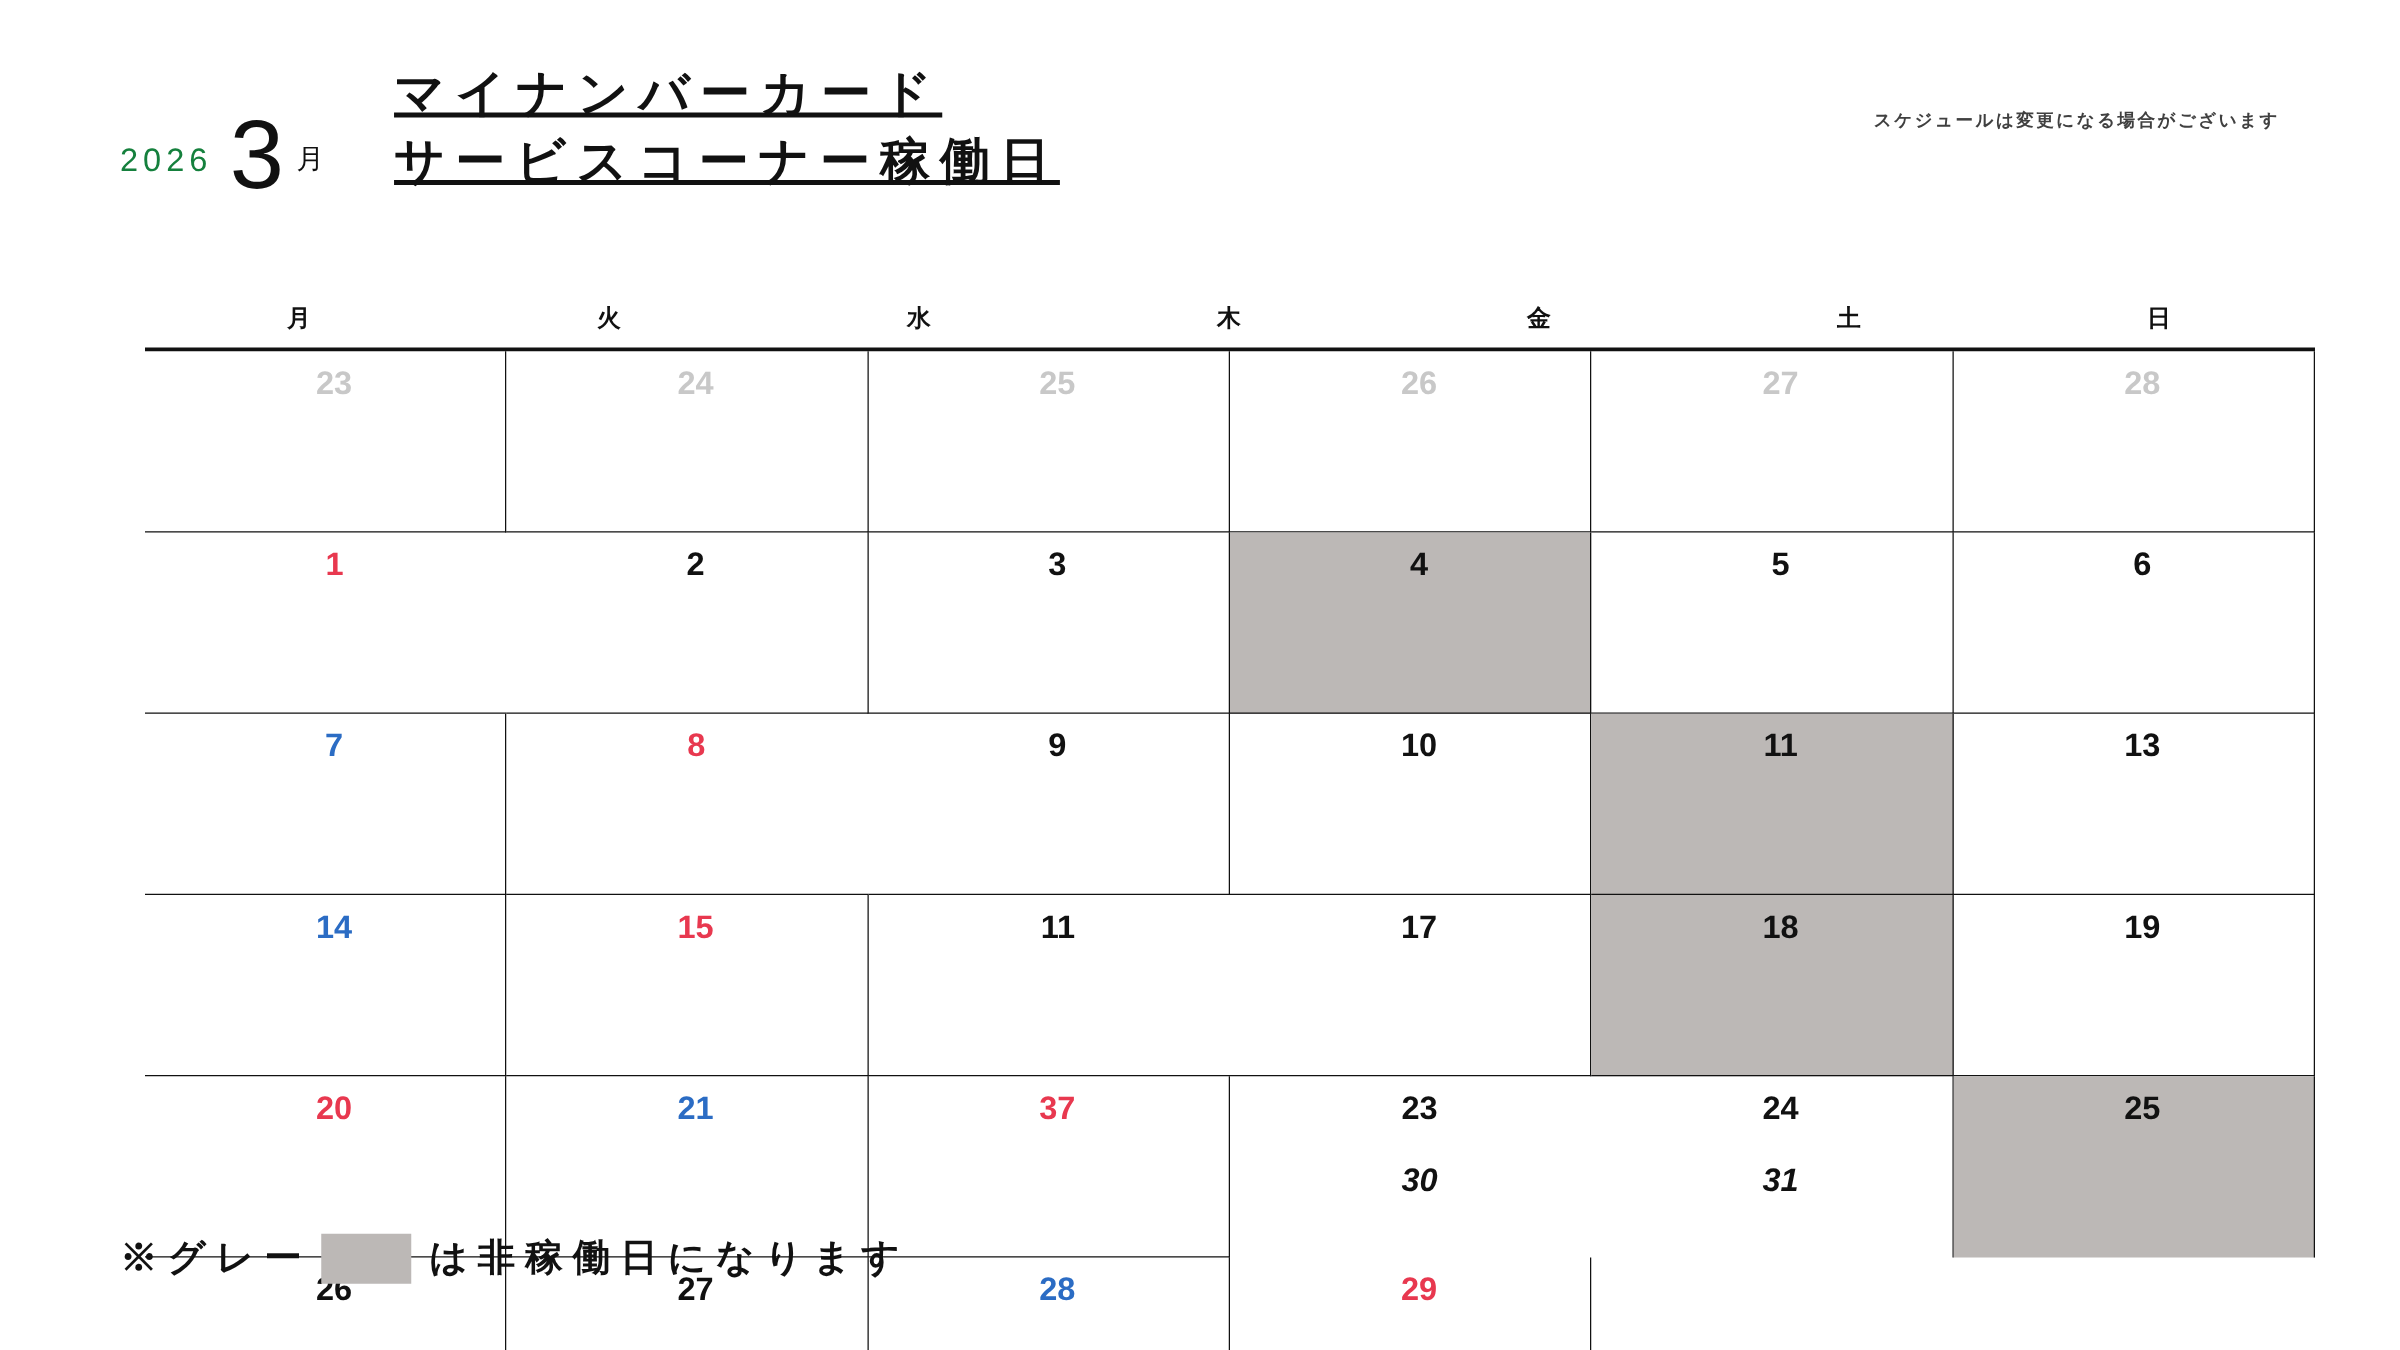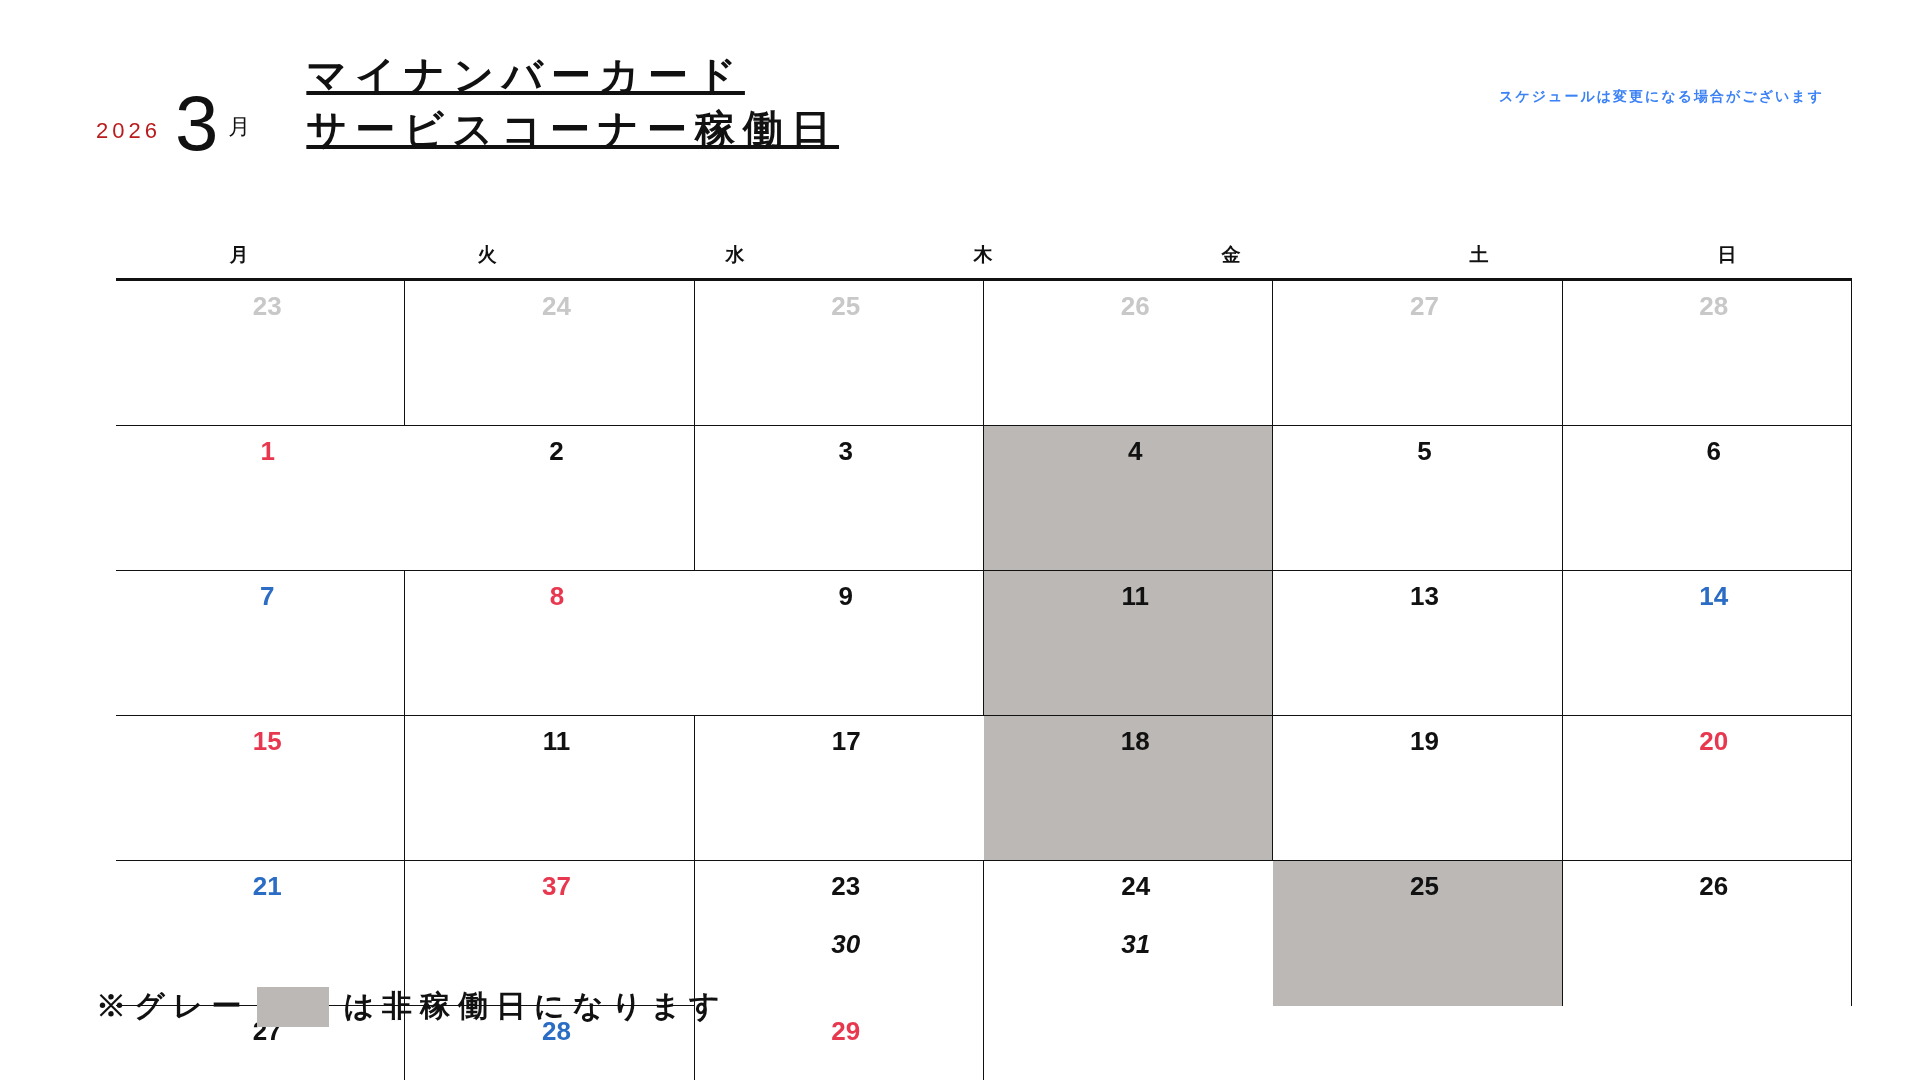--- a/index.html
+++ b/index.html
@@ -28,24 +28,24 @@
     top: 48px;
     right: 96px;
     height: 120px;
   }
   .title-block {
     display: flex;
     align-items: flex-end;
     gap: 0px;
   }
   .year {
-    font-size: 22px;
+    font-size: 26px;
     letter-spacing: 4px;
     font-weight: 400;
-    color: #b91c1c;
+    color: #15803d;
     padding-bottom: 14px;
   }
   .month-num {
     font-size: 78px;
     font-weight: 400;
     line-height: 0.9;
     padding: 0 10px 0 14px;
     color: #111;
   }
   .month-kanji {
@@ -75,21 +75,21 @@
     font-size: 22px;
     font-weight: bold;
     letter-spacing: 4px;
     color: #111;
   }
   .org-note {
     margin-top: 10px;
     font-size: 14px;
     font-weight: bold;
     letter-spacing: 2px;
-    color: #3b82f6;
+    color: #404040;
   }
 
   
   .calendar {
     position: absolute;
     left: 116px;
     top: 242px;
     width: 1736px;
   }
   .dow-row {
@@ -224,20 +224,23 @@
         </div>
         <div class="cell">
           <div class="daynum sat">7</div>
         </div>
         <div class="cell">
           <div class="daynum sun">8</div>
         </div>
         <div class="cell">
           <div class="daynum">9</div>
         </div>
+        <div class="cell">
+          <div class="daynum">10</div>
+        </div>
         <div class="cell gray">
           <div class="daynum">11</div>
         </div>
         <div class="cell">
           <div class="daynum">13</div>
         </div>
         <div class="cell">
           <div class="daynum sat">14</div>
         </div>
         <div class="cell">

